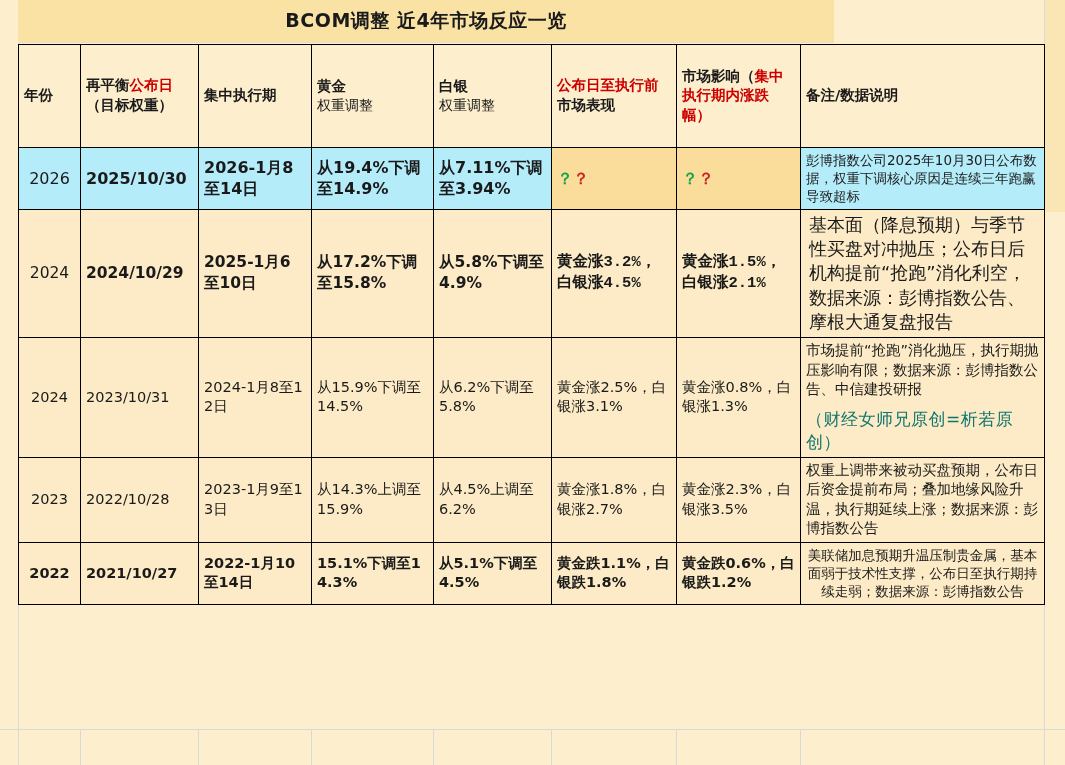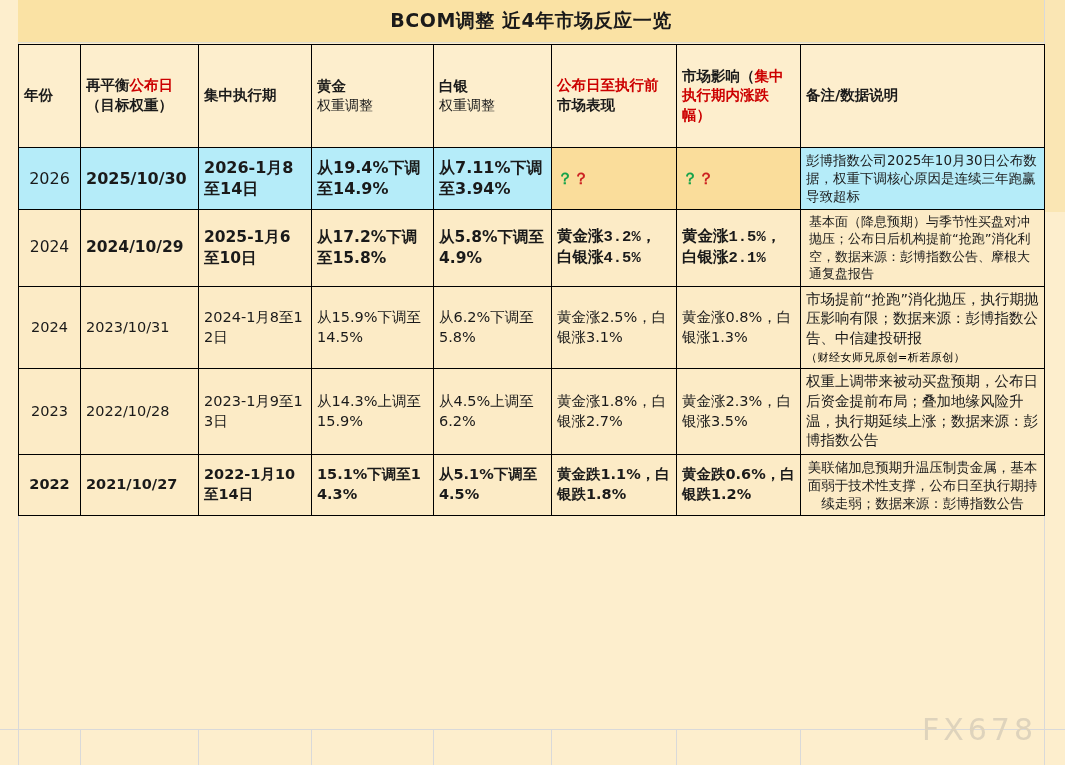--- a/index.html
+++ b/index.html
@@ -21,21 +21,21 @@
   }
   .gutter-right{
     position:absolute;left:1044px;top:0;width:21px;height:765px;
     background:#fae6b4;border-left:1px solid #d9d9d9;
   }
   .gutter-right-lower{
     position:absolute;left:1044px;top:212px;width:21px;height:553px;
     background:#fdeecd;border-left:1px solid #d9d9d9;
   }
   .title-band{
-    position:absolute;left:18px;top:0;width:1026px;height:42px;
+    position:absolute;left:18px;top:0;width:816px;height:42px;
     background:#fae2a4;
     display:flex;align-items:center;justify-content:center;
     border-bottom:1px solid #e3dfd2;
   }
   .title-band .t{
     font-size:19px;font-weight:bold;color:#1a1a1a;letter-spacing:.5px;
   }
   table.grid{
     position:absolute;left:18px;top:44px;
     border-collapse:collapse;
@@ -83,31 +83,31 @@
   tr.r2024 td, tr.r2023 td, tr.r2022 td, tr.r2021 td{background:#fcebc6;}
   tr.r2022 td{font-weight:bold;}
 
   td.year{text-align:center;font-size:15px;}
   tr.r2026 td.year,tr.r2025 td.year{font-weight:normal;}
   tr.r2021 td{font-size:13.5px;}
   tr.r2021 td.year{text-align:center;}
 
   td.note{font-size:13.5px;line-height:1.5;vertical-align:middle;}
   tr.r2026 td.note{font-weight:normal;font-size:13.5px;margin-top:8px;}
-  tr.r2025 td.note{font-weight:normal;font-size:13px;padding-left:8px;}
+  tr.r2025 td.note{font-weight:normal;font-size:18px;padding-left:8px;}
   tr.r2022 td.note{font-weight:normal;font-size:13.5px;text-align:center;}
 
   .g{color:#16a34a;}
   .r{color:#cc2222;}
   .dr{color:#c00000;font-family:Liberation Mono, monospace;}
   .qg{color:#16a34a;font-weight:bold;}
   .qr{color:#cc2222;font-weight:bold;}
 
   .wm-small{
-    display:block;color:#000000;font-size:11px;margin-top:2px;
+    display:block;color:#0f766e;font-size:17px;margin-top:8px;
     letter-spacing:.5px;
   }
   .wm-fx{
     position:absolute;right:28px;bottom:18px;
     font-size:30px;color:#ded3bc;letter-spacing:4px;
     font-family:"DejaVu Sans","Liberation Sans",sans-serif;
     pointer-events:none;
   }
   
   .below{
@@ -238,15 +238,14 @@
     <div class="cellline" style="left:80px"></div>
     <div class="cellline" style="left:198px"></div>
     <div class="cellline" style="left:311px"></div>
     <div class="cellline" style="left:433px"></div>
     <div class="cellline" style="left:551px"></div>
     <div class="cellline" style="left:676px"></div>
     <div class="cellline" style="left:800px"></div>
     <div class="cellline" style="left:1044px"></div>
   </div>
 
-  <div class="wm-fx">FX678</div>
 
 </div>
 
 </body></html>

